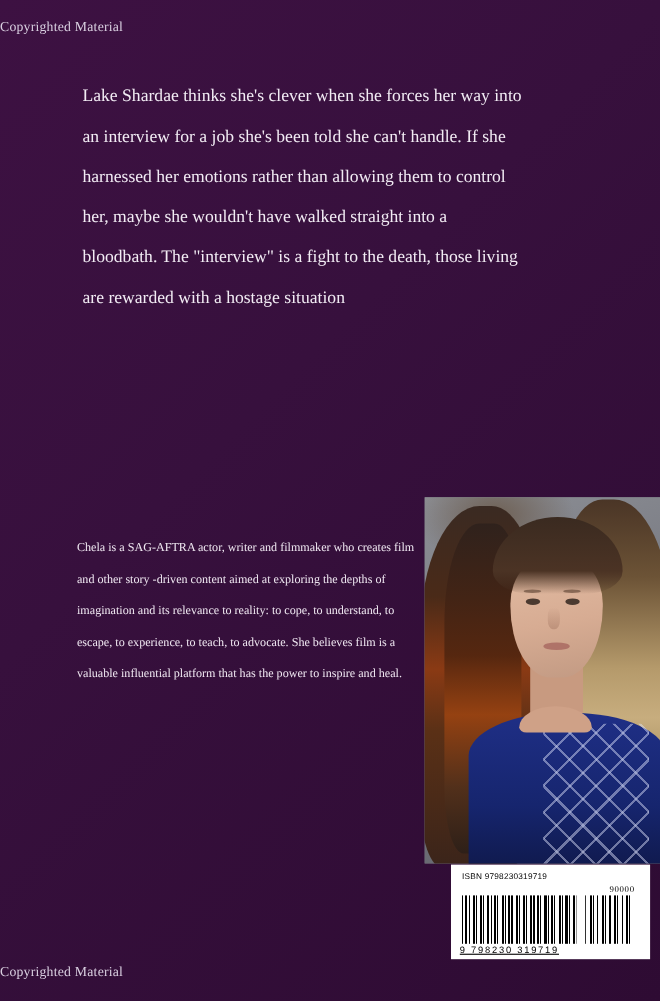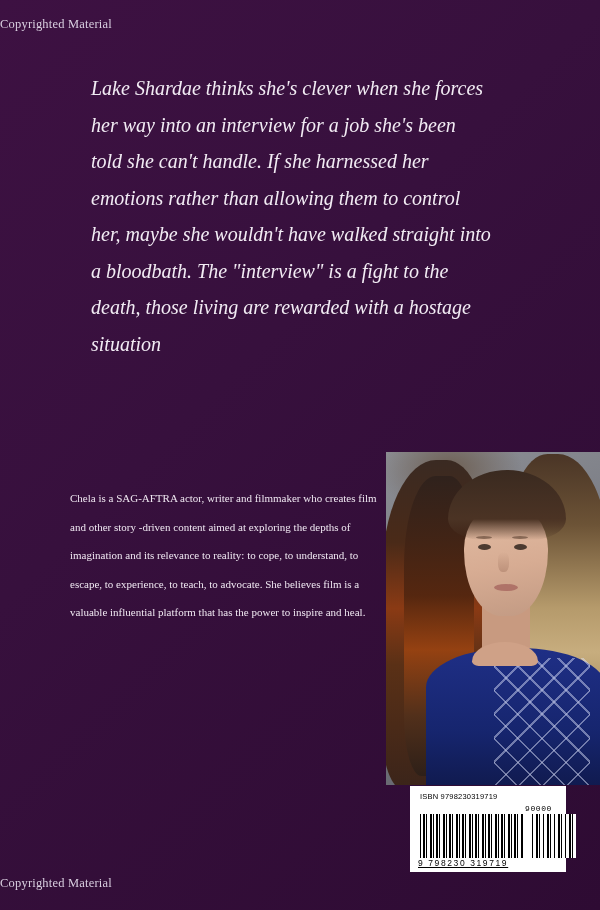--- a/index.html
+++ b/index.html
@@ -26,27 +26,26 @@
     color: #d9cfe0;
     font-size: 12.5px;
     font-family: "Liberation Serif", serif;
     letter-spacing: 0.2px;
   }
   .copyright-top { top: 17px; }
   .copyright-bottom { top: 876px; }
 
   .blurb {
     position: absolute;
-    left: 91px;
+    left: 75px;
     top: 70px;
     width: 400px;
     color: #f2ecf4;
     font-family: "Liberation Serif", serif;
-    font-style: italic;
-    font-size: 20px;
+    font-size: 16px;
     line-height: 36.5px;
   }
 
   .bio {
     position: absolute;
     left: 70px;
     top: 484px;
     width: 312px;
     color: #efe7f1;
     font-family: "Liberation Serif", serif;
@@ -173,38 +172,38 @@
     left: 86px; top: 190px;
     width: 66px; height: 24px;
     background: #cfa187;
     border-radius: 50% 50% 10% 10% / 80% 80% 20% 20%;
   }
 
   .barcode-box {
     position: absolute;
     left: 410px;
     top: 786px;
-    width: 156px;
+    width: 181px;
     height: 86px;
     background: #ffffff;
     padding: 4px 6px 20px 6px;
     box-sizing: border-box;
   }
   .isbn-line {
     font-family: "Liberation Sans", sans-serif;
     font-size: 7.5px;
     color: #000;
     letter-spacing: .2px;
     margin: 2px 0 0 4px;
   }
   .five-digit {
     position: absolute;
     right: 14px;
     top: 18px;
-    font-family: Liberation Mono, monospace;
+    font-family: Liberation Serif, serif;
     font-size: 8px;
     color: #000;
     letter-spacing: .6px;
   }
   .bars {
     position: absolute;
     left: 10px;
     top: 28px;
     width: 104px;
     height: 44px;

